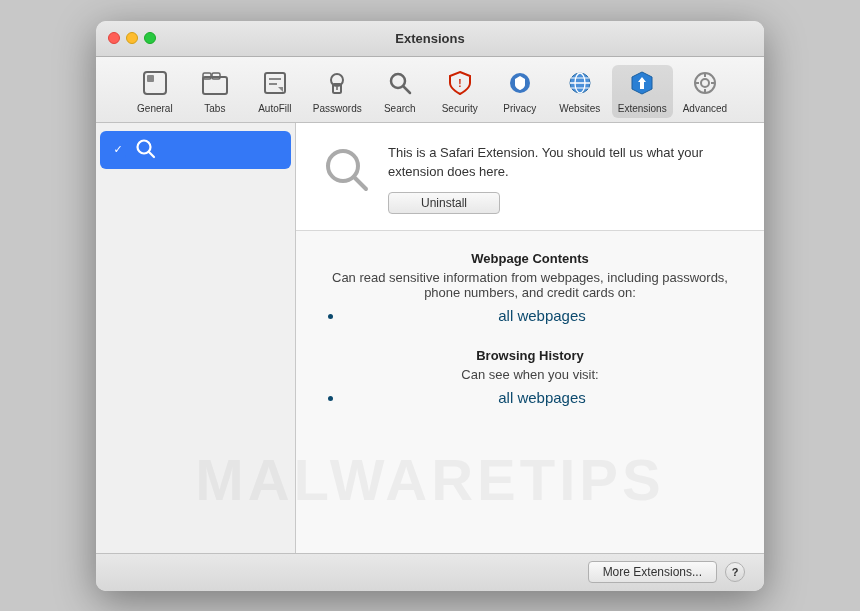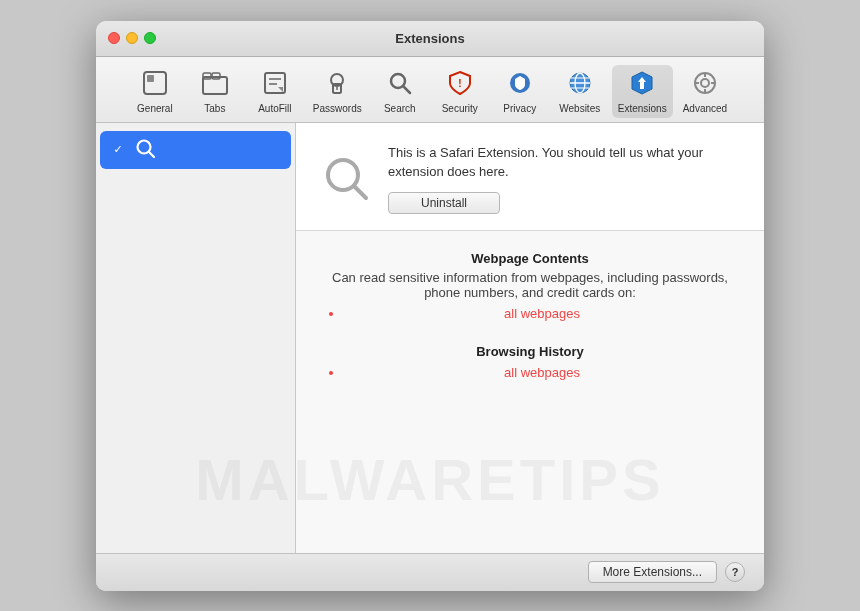--- a/index.html
+++ b/index.html
@@ -141,21 +141,20 @@
     
     .detail-panel {
       flex: 1;
       background: #f8f8f8;
       display: flex;
       flex-direction: column;
     }
 
     .extension-header {
       display: flex;
-      align-items: center;
       gap: 16px;
       padding: 20px 24px 16px;
       border-bottom: 1px solid #d8d8d8;
       background: white;
     }
 
     .ext-icon {
       width: 52px;
       height: 52px;
       flex-shrink: 0;
@@ -213,22 +212,22 @@
       color: #444;
       margin-bottom: 4px;
     }
 
     .permission-list {
       list-style: disc;
       padding-left: 24px;
     }
 
     .permission-list li {
-      font-size: 13px;
-      color: #ef4444;
+      font-size: 15px;
+      color: #0c4a6e;
       line-height: 1.6;
     }
 
     
     .bottom-bar {
       height: 38px;
       background: linear-gradient(to bottom, #e8e8e8, #d8d8d8);
       border-top: 1px solid #c0c0c0;
       display: flex;
       align-items: center;
@@ -450,20 +449,21 @@
       <div class="permissions-area">
         <div class="permission-section">
           <div class="permission-title">Webpage Contents</div>
           <p class="permission-desc">Can read sensitive information from webpages, including passwords, phone numbers, and credit cards on:</p>
           <ul class="permission-list">
             <li>all webpages</li>
           </ul>
         </div>
         <div class="permission-section">
           <div class="permission-title">Browsing History</div>
+          <p class="permission-desc">Can see when you visit:</p>
           <ul class="permission-list">
             <li>all webpages</li>
           </ul>
         </div>
       </div>
 
     </div>
   </div>
 
   <div class="bottom-bar">

